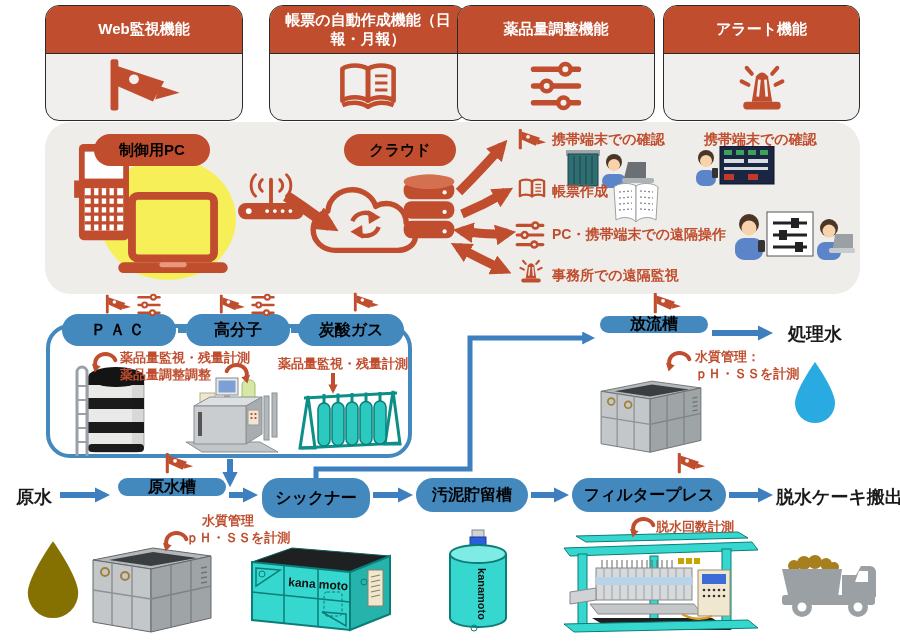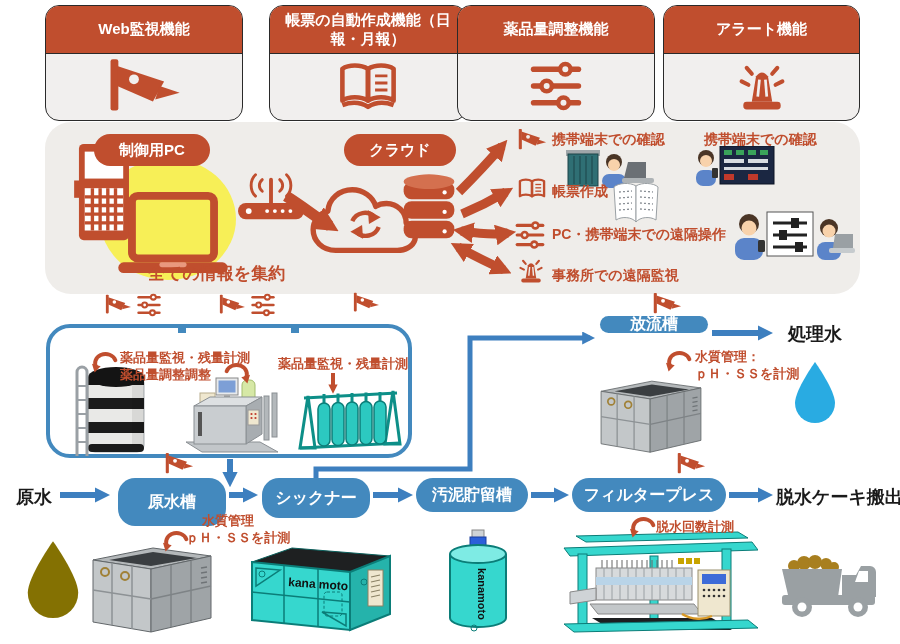--- a/index.html
+++ b/index.html
@@ -5,21 +5,21 @@
   *{margin:0;padding:0;box-sizing:border-box}
   html,body{background:#fff}
   body{font-family:"Liberation Sans","DejaVu Sans",sans-serif}
   .canvas{position:relative;width:900px;height:644px;background:#fff;overflow:hidden}
   
   .card{position:absolute;top:5px;height:116px;background:#f1efee;border:1.5px solid #2a2a2a;border-radius:14px;overflow:hidden;z-index:3}
   .card-header{height:48px;background:#c04e2e;color:#fff;font-weight:bold;font-size:15px;display:flex;align-items:center;justify-content:center;text-align:center;line-height:1.25;padding:0 6px;border-bottom:1.5px solid #2a2a2a}
   .card-body{height:64px;display:flex;align-items:center;justify-content:center}
   
   .hub-panel{position:absolute;left:45px;top:122px;width:815px;height:172px;background:#efedea;border-radius:26px;z-index:0}
-  .pill{position:absolute;display:flex;align-items:center;justify-content:center;color:#ffffff;font-weight:bold;border-radius:17px;z-index:3;white-space:nowrap}
+  .pill{position:absolute;display:flex;align-items:center;justify-content:center;color:#000000;font-weight:bold;border-radius:17px;z-index:3;white-space:nowrap}
   .pill.red{background:#c04e2e;font-size:15px}
   .pill.blue{background:#4389be;font-size:16px}
   .note{position:absolute;color:#c04e2e;font-weight:bold;font-size:13px;line-height:17px;z-index:4;white-space:nowrap}
   .biglabel{position:absolute;color:#1a1a1a;font-weight:bold;font-size:18px;z-index:3;white-space:nowrap}
   .rlabel{position:absolute;color:#c04e2e;font-weight:bold;font-size:14px;z-index:3;white-space:nowrap}
   .chembox{position:absolute;left:46px;top:324px;width:366px;height:134px;border:4px solid #4389be;border-radius:24px;z-index:1;background:transparent}
   .overlay{position:absolute;left:0;top:0;z-index:2;pointer-events:none}
   .icon{position:absolute;z-index:4;line-height:0}
   .equip{position:absolute;z-index:1;line-height:0}
   .illus{position:absolute;z-index:2;line-height:0}
@@ -153,21 +153,20 @@
         <circle cx="17" cy="44.5" r="3" fill="#fff"></circle>
         <g fill="#fff">
           <circle cx="36" cy="44.5" r="2"></circle>
           <circle cx="44" cy="44.5" r="2"></circle>
           <circle cx="52" cy="44.5" r="2"></circle>
           <circle cx="60" cy="44.5" r="2"></circle>
         </g>
       </svg>
   </span>
   <div class="pill red" style="left:94px;top:134px;width:116px;height:32px">制御用PC</div>
-  <div class="note" style="left:148px;top:263px;font-size:17px;line-height:21px">全ての情報を集約</div>
 
   <span class="icon" style="left:306px;top:178px;z-index:2">
     <svg width="120" height="92" viewBox="0 0 122 94">
         <path d="M30,74 C16,74 7,64 7,53 C7,44 13,36 22,34 C23,21 34,12 47,12 C58,12 68,19 71,29 C74,27 78,26 82,26 C93,26 102,35 102,46 C109,49 113,56 111,63 C109,70 101,74 93,74 Z" fill="#efedea" stroke="#c04e2e" stroke-width="5.5" stroke-linejoin="round"></path>
         <g fill="none" stroke="#c04e2e" stroke-width="4.5">
           <path d="M47,44 A14,14 0 0 1 70,40"></path>
           <path d="M74,50 A14,14 0 0 1 51,55"></path>
         </g>
         <polygon points="63,33 76,40 64,47" fill="#c04e2e"></polygon>
         <polygon points="58,62 45,55 57,48" fill="#c04e2e"></polygon>
@@ -400,20 +399,23 @@
     <svg width="28" height="21" viewBox="0 0 34 26">
         <g fill="#c04e2e">
           <rect x="2" y="1" width="3.5" height="23" rx="1"></rect>
           <polygon points="5,4 26,11 21,20 5,13"></polygon>
           <polygon points="24,13 33,16 22,19"></polygon>
         </g>
         <circle cx="12.5" cy="10" r="2.2" fill="#fff"></circle>
       </svg>
   </span>
 
+  <div class="pill blue" style="left:62px;top:314px;width:114px;height:32px;letter-spacing:3px">ＰＡＣ</div>
+  <div class="pill blue" style="left:186px;top:314px;width:104px;height:32px">高分子</div>
+  <div class="pill blue" style="left:298px;top:314px;width:106px;height:32px">炭酸ガス</div>
   <div class="dash" style="left:178px;top:327px"></div>
   <div class="dash" style="left:291px;top:327px"></div>
 
   <span class="hook" style="left:92px;top:351px">
     <svg width="26" height="22" viewBox="0 0 30 24">
         <path d="M27,10 C25,4 17,1 10,4 C4,7 2,13 5,18" fill="none" stroke="#c04e2e" stroke-width="4.5" stroke-linecap="round"></path>
         <polygon points="0,14 10,17 3,24" fill="#c04e2e"></polygon>
       </svg>
   </span>
   <div class="note" style="left:120px;top:349px">薬品量監視・残量計測</div>
@@ -557,21 +559,21 @@
   <span class="icon" style="left:164px;top:452px">
     <svg width="30" height="23" viewBox="0 0 34 26">
         <g fill="#c04e2e">
           <rect x="2" y="1" width="3.5" height="23" rx="1"></rect>
           <polygon points="5,4 26,11 21,20 5,13"></polygon>
           <polygon points="24,13 33,16 22,19"></polygon>
         </g>
         <circle cx="12.5" cy="10" r="2.2" fill="#fff"></circle>
       </svg>
   </span>
-  <div class="pill blue" style="left:118px;top:478px;width:108px;height:48px">原水槽</div>
+  <div class="pill blue" style="left:118px;top:478px;width:108px;height:18px">原水槽</div>
   <div class="pill blue" style="left:262px;top:478px;width:108px;height:40px">シックナー</div>
   <div class="pill blue" style="left:416px;top:478px;width:112px;height:34px">汚泥貯留槽</div>
   <span class="icon" style="left:676px;top:452px">
     <svg width="30" height="23" viewBox="0 0 34 26">
         <g fill="#c04e2e">
           <rect x="2" y="1" width="3.5" height="23" rx="1"></rect>
           <polygon points="5,4 26,11 21,20 5,13"></polygon>
           <polygon points="24,13 33,16 22,19"></polygon>
         </g>
         <circle cx="12.5" cy="10" r="2.2" fill="#fff"></circle>

